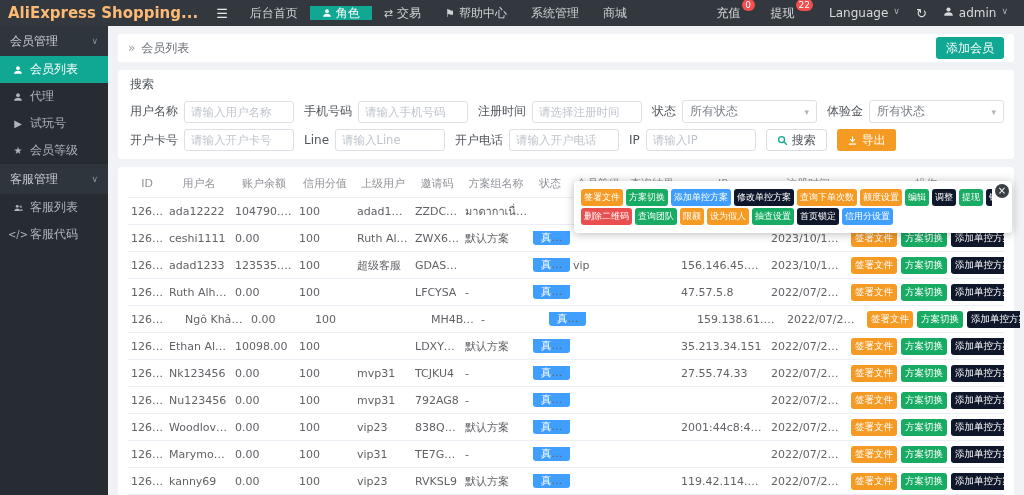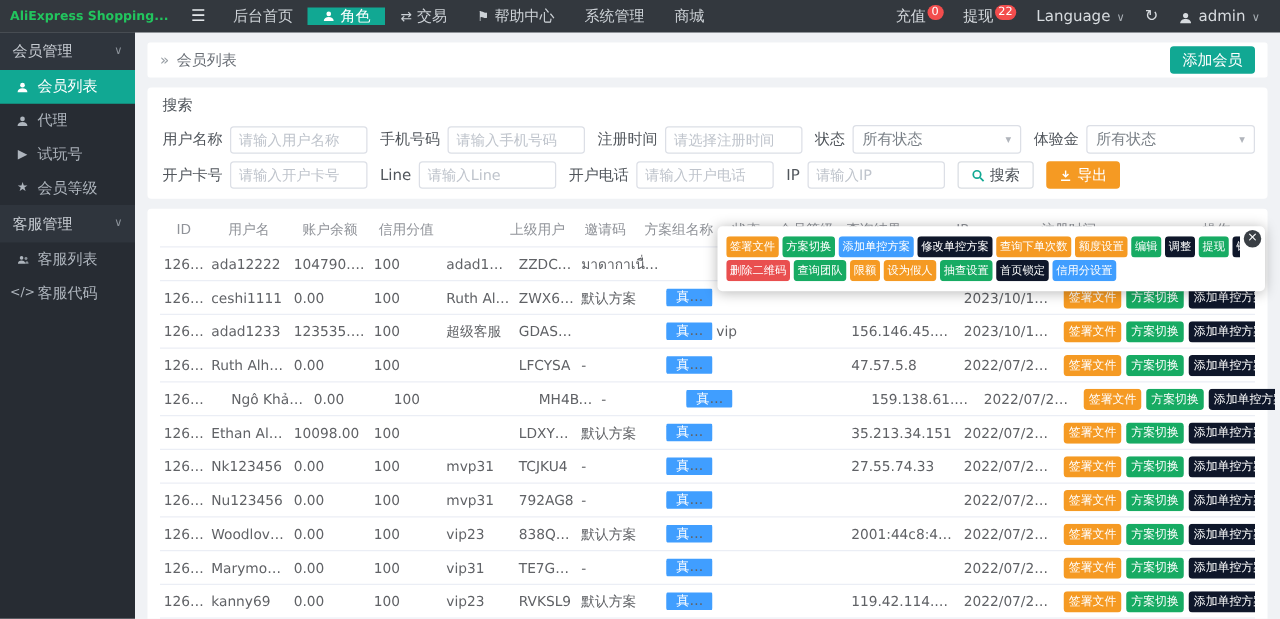--- a/index.html
+++ b/index.html
@@ -1,28 +1,28 @@
 <!DOCTYPE html>
 <html><head>
 <meta charset="utf-8">
 <style>
   html,body{margin:0;padding:0;width:1024px;height:495px;overflow:hidden;
     font-family:"DejaVu Sans","Liberation Sans",sans-serif;background:#f0f2f5;font-size:12px;}
   *{box-sizing:border-box;}
   
   .topbar{position:absolute;top:0;left:0;right:0;height:26px;background:#33383e;color:#d7dbdf;
     display:flex;align-items:center;z-index:20;}
-  .logo{color:#22c55e;font-weight:bold;font-size:10px;padding:0 8px;white-space:nowrap;}
+  .logo{color:#fdba74;font-weight:bold;font-size:15px;padding:0 8px;white-space:nowrap;}
   .hamburger{padding:0 10px;color:#e3e6e9;font-size:13px;cursor:pointer;}
   .top-nav{display:flex;height:14px;}
   .nav-item{display:flex;align-items:center;gap:4px;padding:0 12px;color:#cdd2d7;cursor:pointer;white-space:nowrap;}
   .nav-item.active{background:#11a893;color:#fff;}
   .nav-ico{display:inline-flex;align-items:center;font-size:11px;}
   .topbar-right{margin-left:auto;display:flex;align-items:center;padding-right:8px;}
-  .top-link{display:flex;align-items:flex-end;gap:3px;padding:0 8px;cursor:pointer;white-space:nowrap;}
+  .top-link{display:flex;align-items:flex-start;gap:3px;padding:0 8px;cursor:pointer;white-space:nowrap;}
   .badge{background:#f34d4d;color:#fff;font-size:9px;line-height:12px;min-width:13px;text-align:center;
     border-radius:7px;padding:0 3px;position:relative;top:-6px;margin-left:-2px;}
   .caret{font-size:9px;color:#aab0b6;margin-left:2px;}
   .top-icon{padding:0 8px;font-size:13px;cursor:pointer;}
   .user-ico{display:inline-flex;align-items:center;margin-right:2px;}
   
   .sidebar{position:absolute;top:26px;left:0;bottom:0;width:108px;background:#272c33;color:#aeb5bd;z-index:10;}
   .side-title{height:30px;display:flex;align-items:center;justify-content:space-between;
     padding:0 10px;background:#2f353d;color:#c7ccd2;cursor:pointer;}
   .side-caret{font-size:9px;color:#8d949c;}
@@ -263,21 +263,21 @@
       </div>
     </section>
 
     <section class="card table-card">
       <div>
           <div class="t-row t-head">
             <span class="t-cell" style="width: 38px;">ID</span>
             <span class="t-cell" style="width: 66px;">用户名</span>
             <span class="t-cell" style="width: 64px;">账户余额</span>
             <span class="t-cell" style="width: 58px;">信用分值</span>
-            <span class="t-cell" style="width: 58px; margin-left: 47px;">上级用户</span>
+            <span class="t-cell" style="width: 58px;">上级用户</span>
             <span class="t-cell" style="width: 50px;">邀请码</span>
             <span class="t-cell" style="width: 68px;">方案组名称</span>
             <span class="t-cell" style="width: 40px;">状态</span>
             <span class="t-cell" style="width: 56px;">会员等级</span>
             <span class="t-cell" style="width: 52px;">查询结果</span>
             <span class="t-cell" style="width: 90px;">IP</span>
             <span class="t-cell" style="width: 80px;">注册时间</span>
             <span class="t-cell" style="width: 156px;">操作</span>
           </div>
           <div class="t-row">

